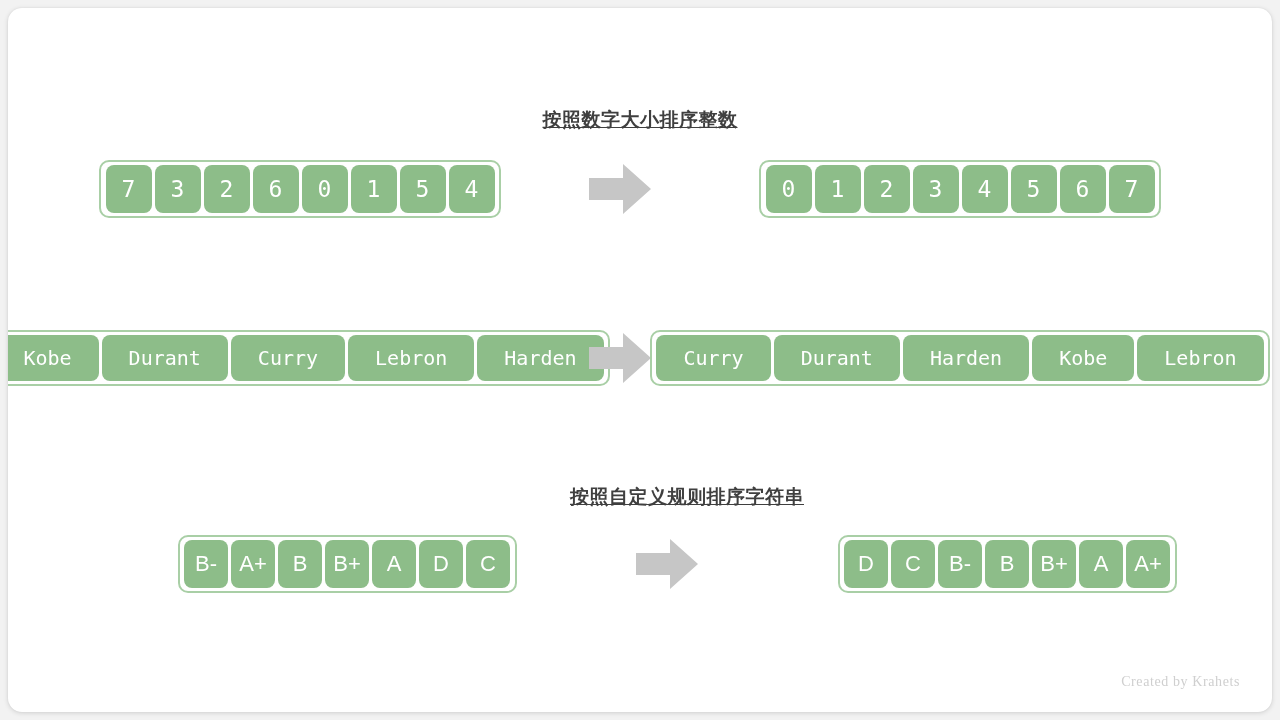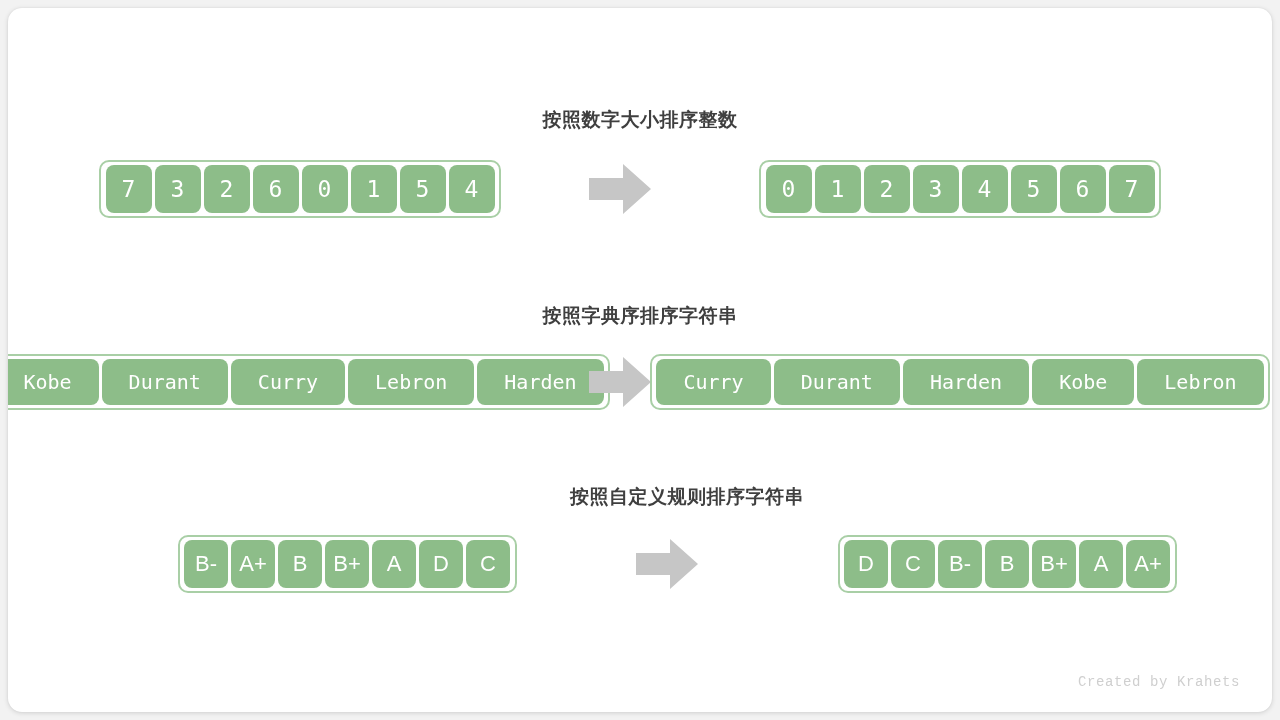--- a/index.html
+++ b/index.html
@@ -40,20 +40,21 @@
   }
   .section-title {
     text-align: center;
     font-family: "Liberation Sans", sans-serif;
     font-weight: bold;
     font-size: 19px;
     color: #3f3f3f;
     letter-spacing: 0.5px;
     height: 24px;
     line-height: 24px;
+    text-decoration: underline;
   }
 
   .row {
     display: flex;
     align-items: center;
     justify-content: center;
     width: 1264px;
   }
 
   
@@ -118,21 +119,21 @@
     justify-content: center;
     flex: none;
   }
   .side-left { width: 520px; justify-content: center; }
   .side-right { width: 560px; justify-content: center; }
 
   .footer {
     position: absolute;
     right: 32px;
     bottom: 22px;
-    font-family: Liberation Mono, monospace;
+    font-family: Liberation Serif, serif;
     font-size: 14px;
     color: #cfcfcf;
     letter-spacing: 0.6px;
   }
 </style>
 </head>
 <body>
 
 <div class="page-backdrop">
   <div class="card">
@@ -166,21 +167,20 @@
               <div class="cell">4</div>
               <div class="cell">5</div>
               <div class="cell">6</div>
               <div class="cell">7</div>
             </div>
         </div>
       </div>
     </div>
 
     <div class="section" style="top:296px;">
-      <div class="section-title">按照字典序排序字符串</div>
       <div class="row" style="margin-top:26px;">
         <div class="side side-left">
           <div class="array name" id="s1-in">
               <div class="cell">Kobe</div>
               <div class="cell">Durant</div>
               <div class="cell">Curry</div>
               <div class="cell">Lebron</div>
               <div class="cell">Harden</div>
             </div>
         </div>

